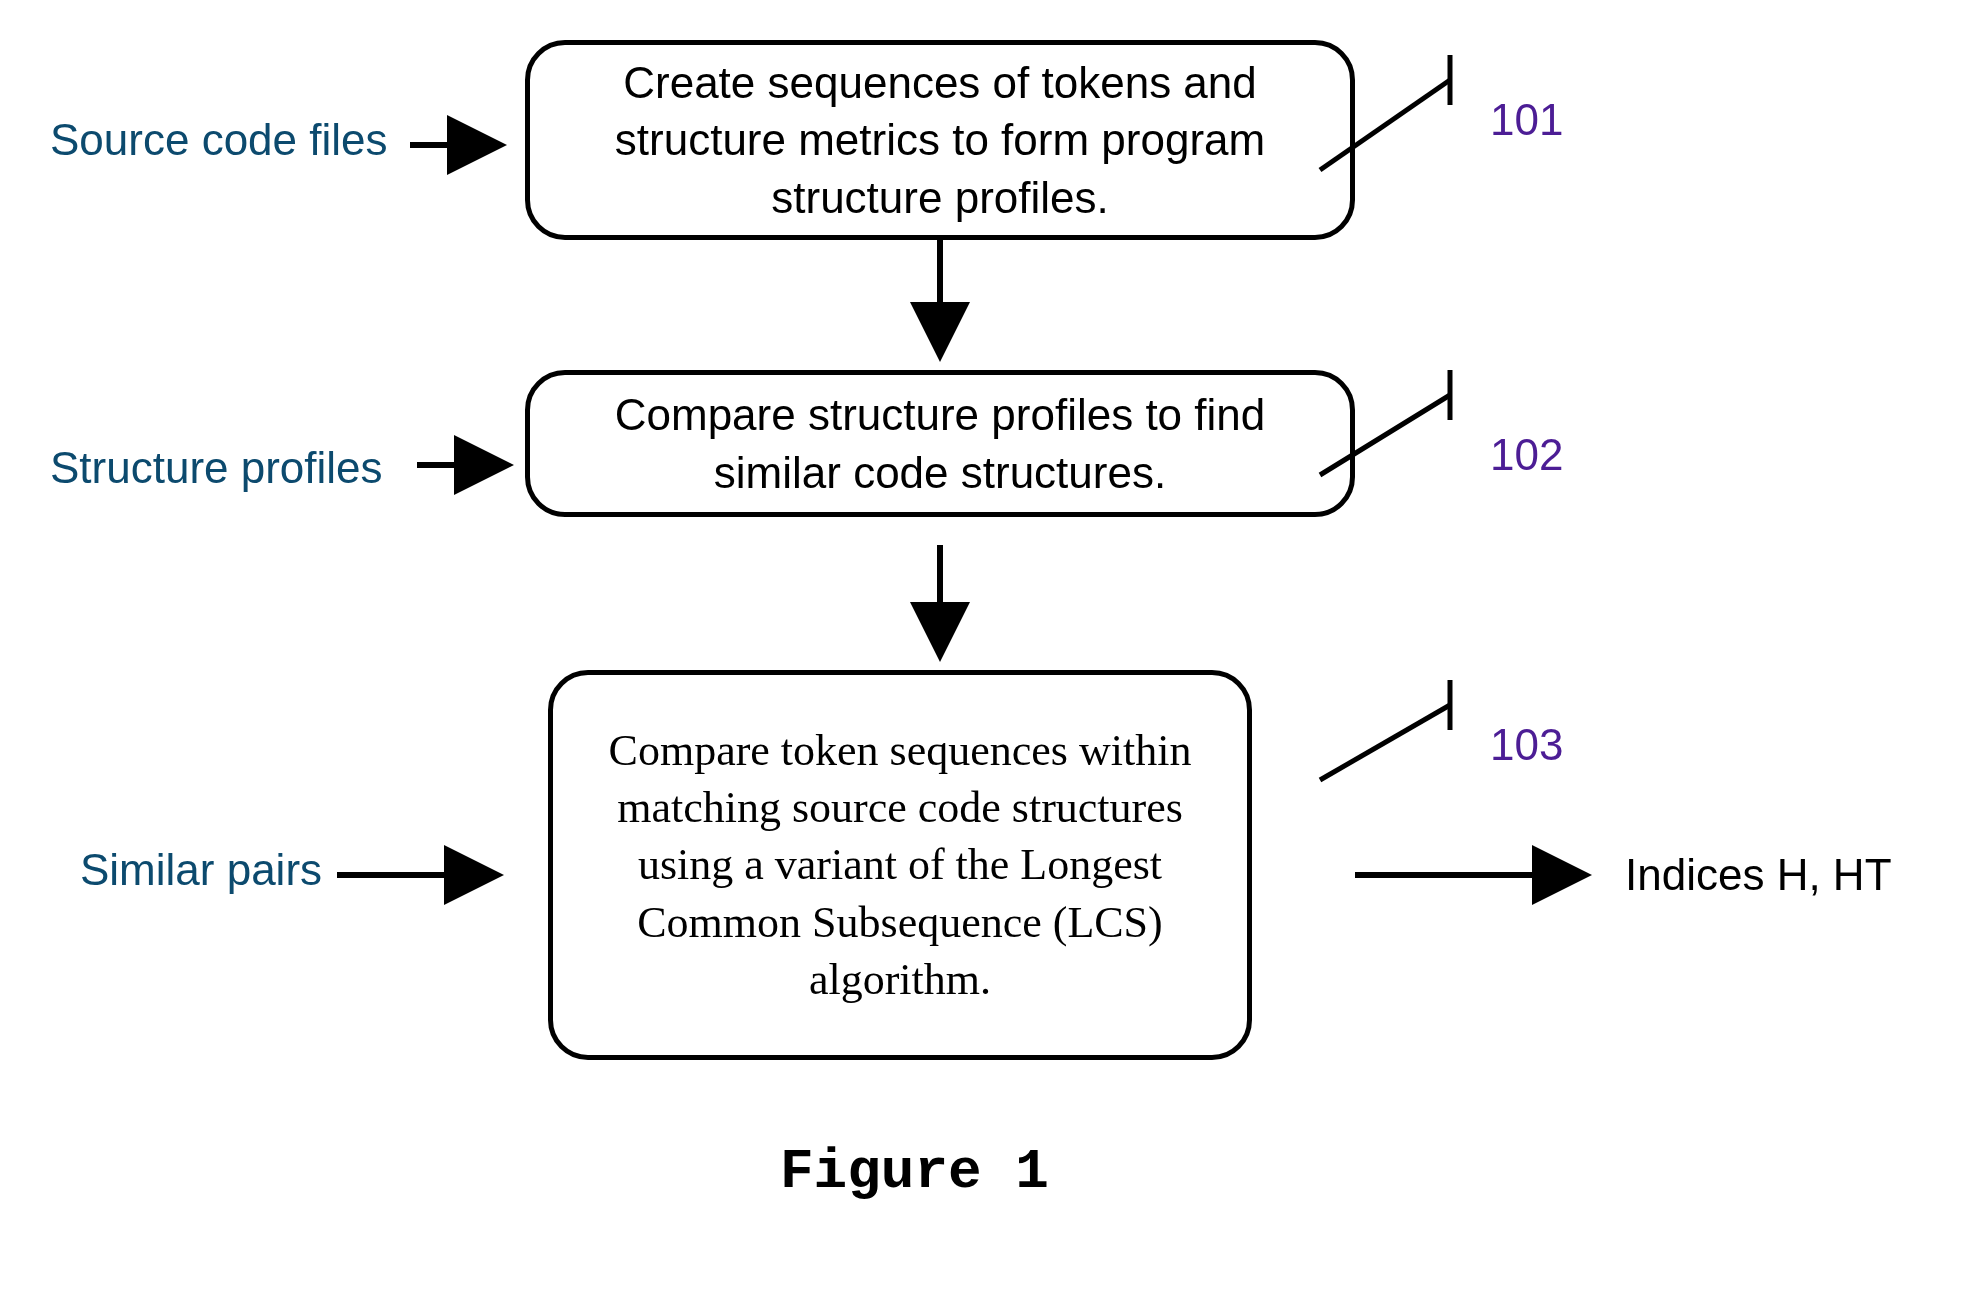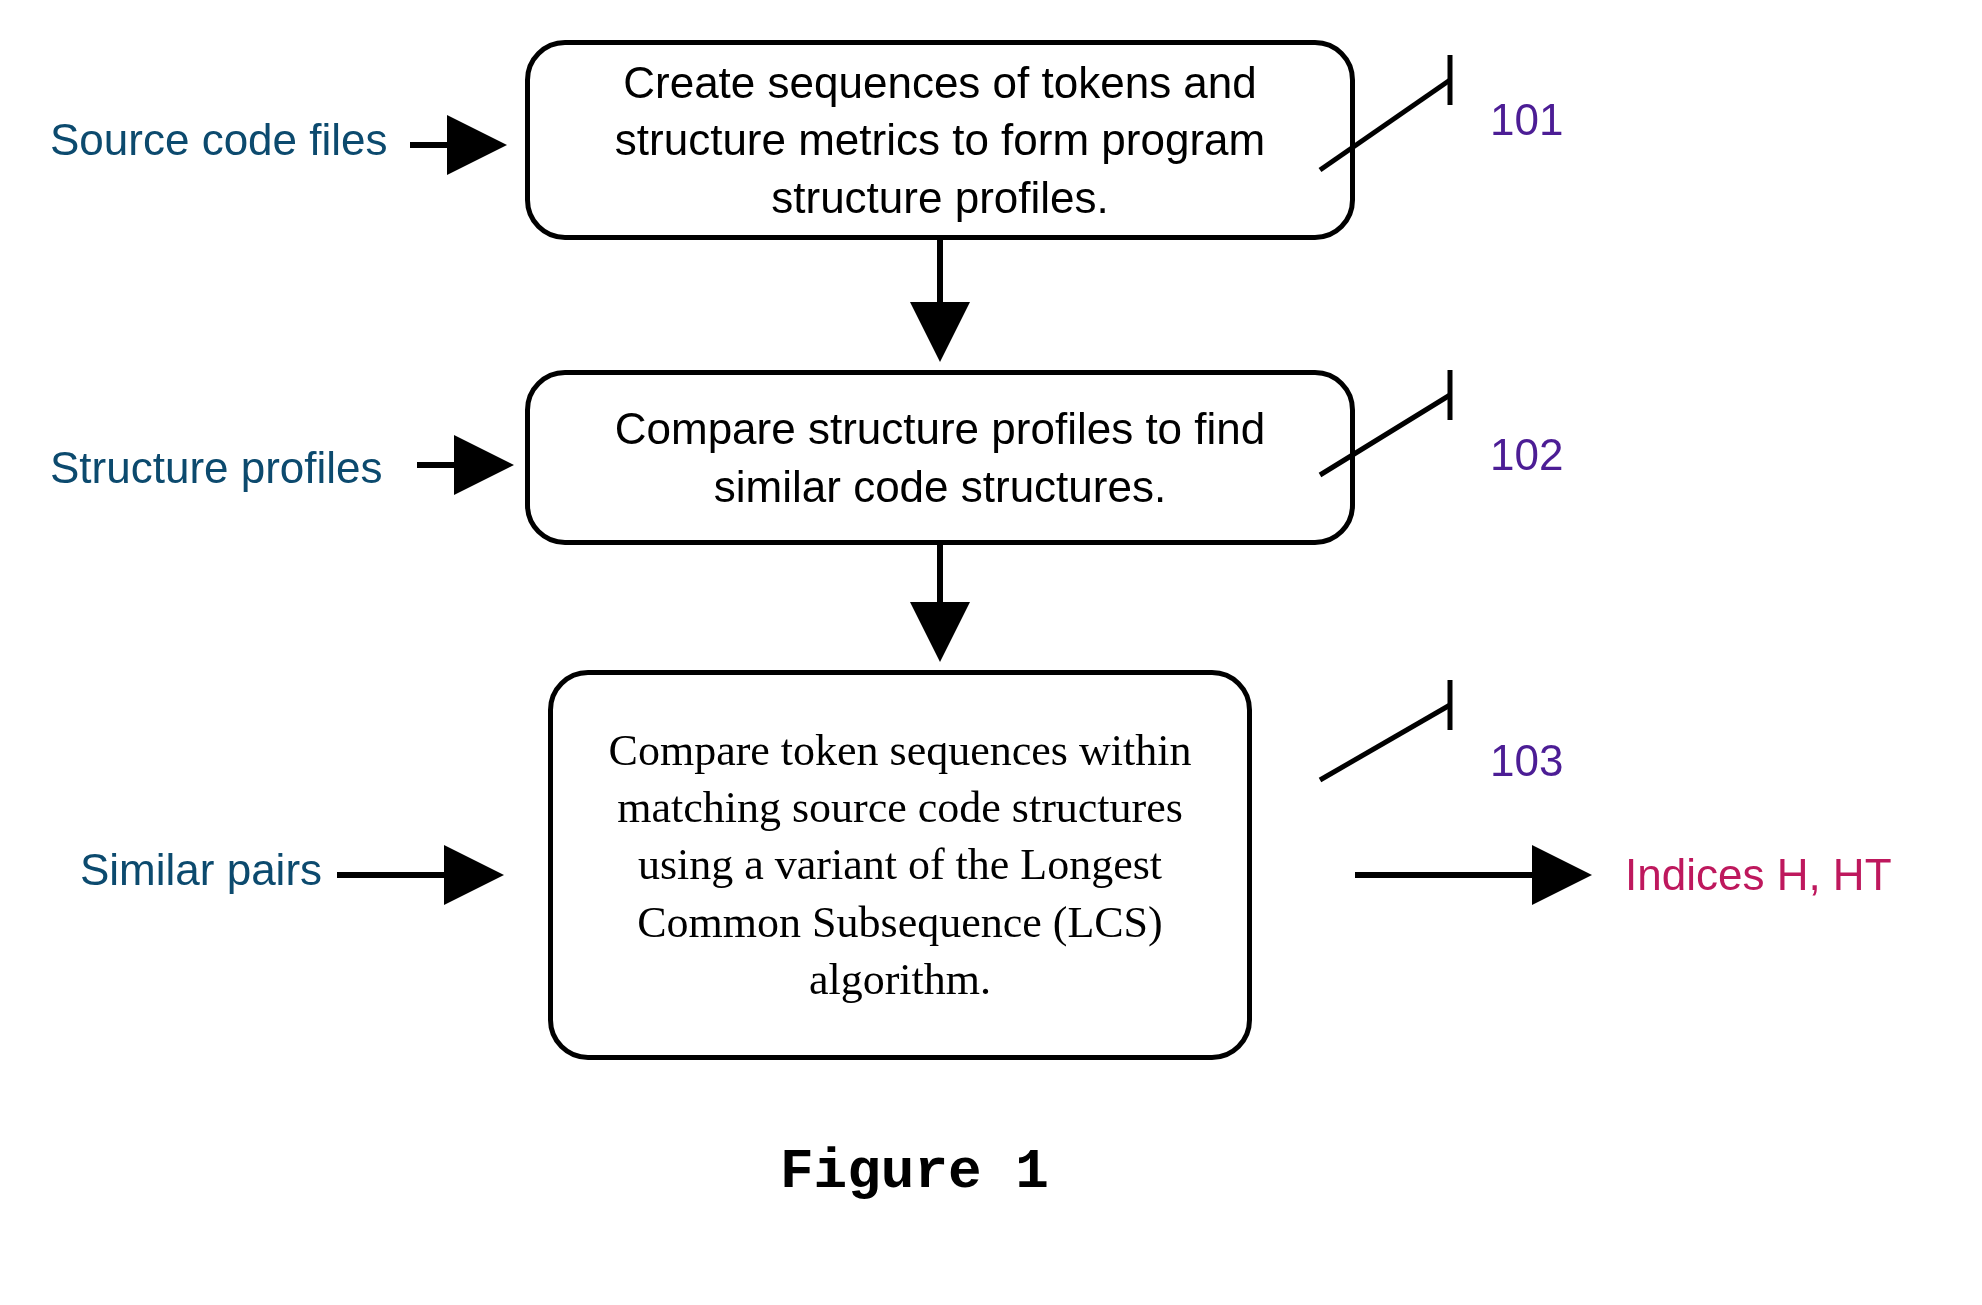--- a/index.html
+++ b/index.html
@@ -23,21 +23,21 @@
     }
     .input-label {
       position: absolute;
       font-size: 44px;
       color: #0c4a6e;
       white-space: nowrap;
     }
     .output-label {
       position: absolute;
       font-size: 44px;
-      color: #be185d;
+      color: #000000;
       white-space: nowrap;
     }
     .step-box {
       position: absolute;
       border: 5px solid #000;
       border-radius: 40px;
       background: white;
       display: flex;
       align-items: center;
       justify-content: center;
@@ -91,21 +91,21 @@
   </svg>
 
   <svg class="arrow" style="left: 337px; top: 855px;" width="180" height="40">
     <line x1="0" y1="20" x2="155" y2="20" stroke="#000" stroke-width="6" marker-end="url(#arrowhead)"></line>
   </svg>
 
   <div class="step-box" style="left: 525px; top: 40px; width: 830px; height: 200px;">
     <span>Create sequences of tokens and structure metrics to form program structure profiles.</span>
   </div>
 
-  <div class="step-box" style="left: 525px; top: 370px; width: 830px; height: 175px;">
+  <div class="step-box" style="left: 525px; top: 370px; width: 830px; height: 147px;">
     <span>Compare structure profiles to find similar code structures.</span>
   </div>
 
   <div class="step-box" style="left: 548px; top: 670px; width: 704px; height: 390px; font-family: Liberation Serif, serif;">
     <span>Compare token sequences within matching source code structures using a variant of the Longest Common Subsequence (LCS) algorithm.</span>
   </div>
 
   <svg class="arrow" style="left: 920px; top: 240px;" width="40" height="135">
     <line x1="20" y1="0" x2="20" y2="110" stroke="#000" stroke-width="6" marker-end="url(#arrowhead)"></line>
   </svg>
@@ -123,21 +123,21 @@
   <svg class="ref-line" style="left: 1320px; top: 370px;" width="210" height="120">
     <line x1="0" y1="105" x2="130" y2="25" stroke="#000" stroke-width="5"></line>
     <line x1="130" y1="0" x2="130" y2="50" stroke="#000" stroke-width="5"></line>
   </svg>
   <div class="ref-label" style="left: 1490px; top: 430px;">102</div>
 
   <svg class="ref-line" style="left: 1320px; top: 680px;" width="210" height="120">
     <line x1="0" y1="100" x2="130" y2="25" stroke="#000" stroke-width="5"></line>
     <line x1="130" y1="0" x2="130" y2="50" stroke="#000" stroke-width="5"></line>
   </svg>
-  <div class="ref-label" style="left: 1490px; top: 720px; margin-top: 16px;">103</div>
+  <div class="ref-label" style="left: 1490px; top: 720px;">103</div>
 
   <svg class="arrow" style="left: 1355px; top: 855px;" width="250" height="40">
     <line x1="0" y1="20" x2="225" y2="20" stroke="#000" stroke-width="6" marker-end="url(#arrowhead)"></line>
   </svg>
   <div class="output-label" style="left: 1625px; top: 850px;">Indices H, HT</div>
 
   <div class="figure-title" style="left: 780px; top: 1140px; text-align: center;">Figure 1</div>
 
 </div>
 

